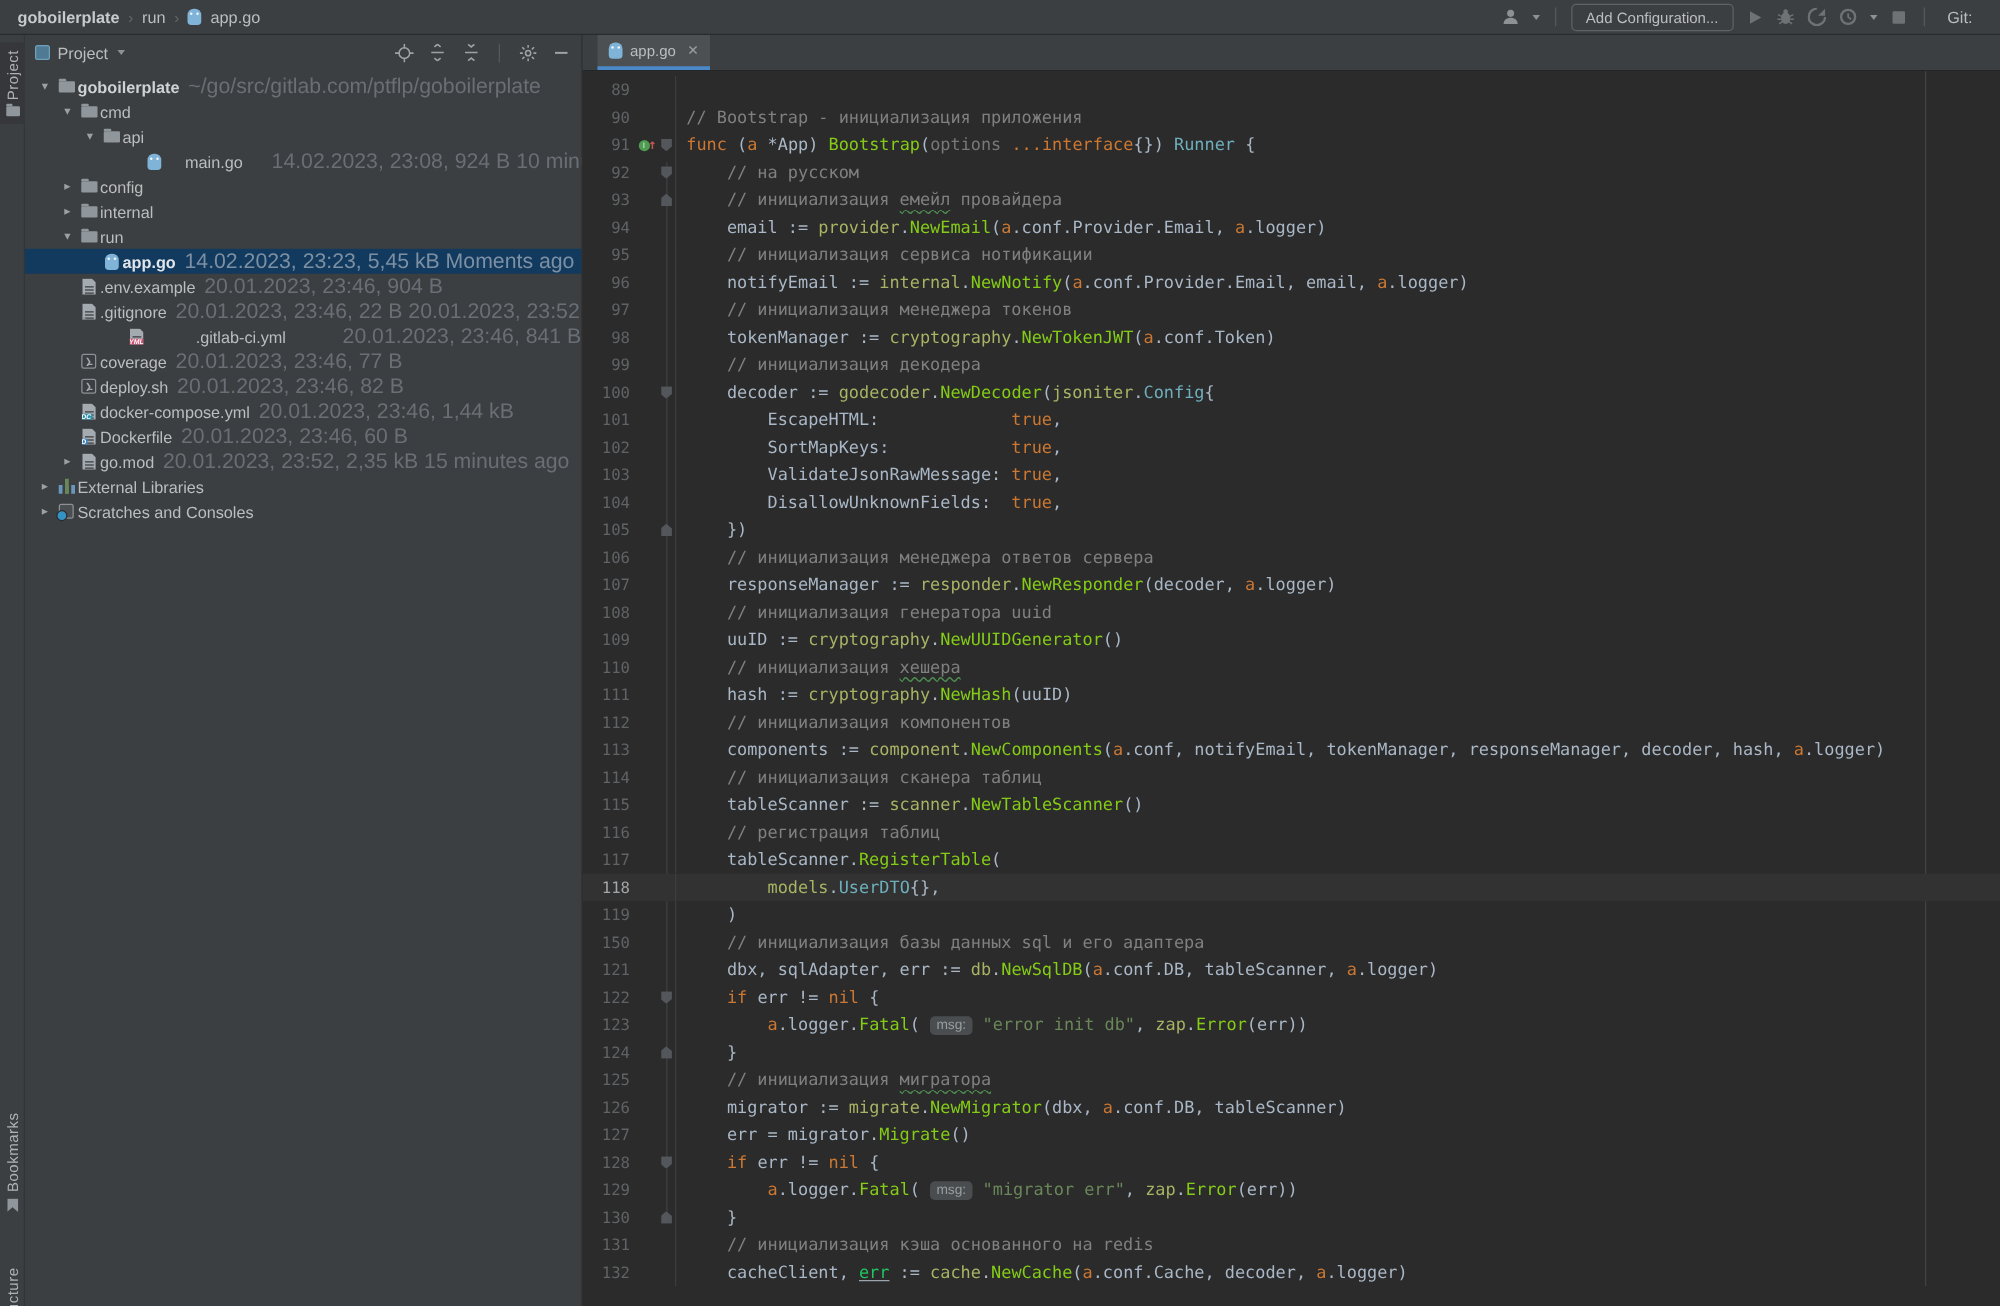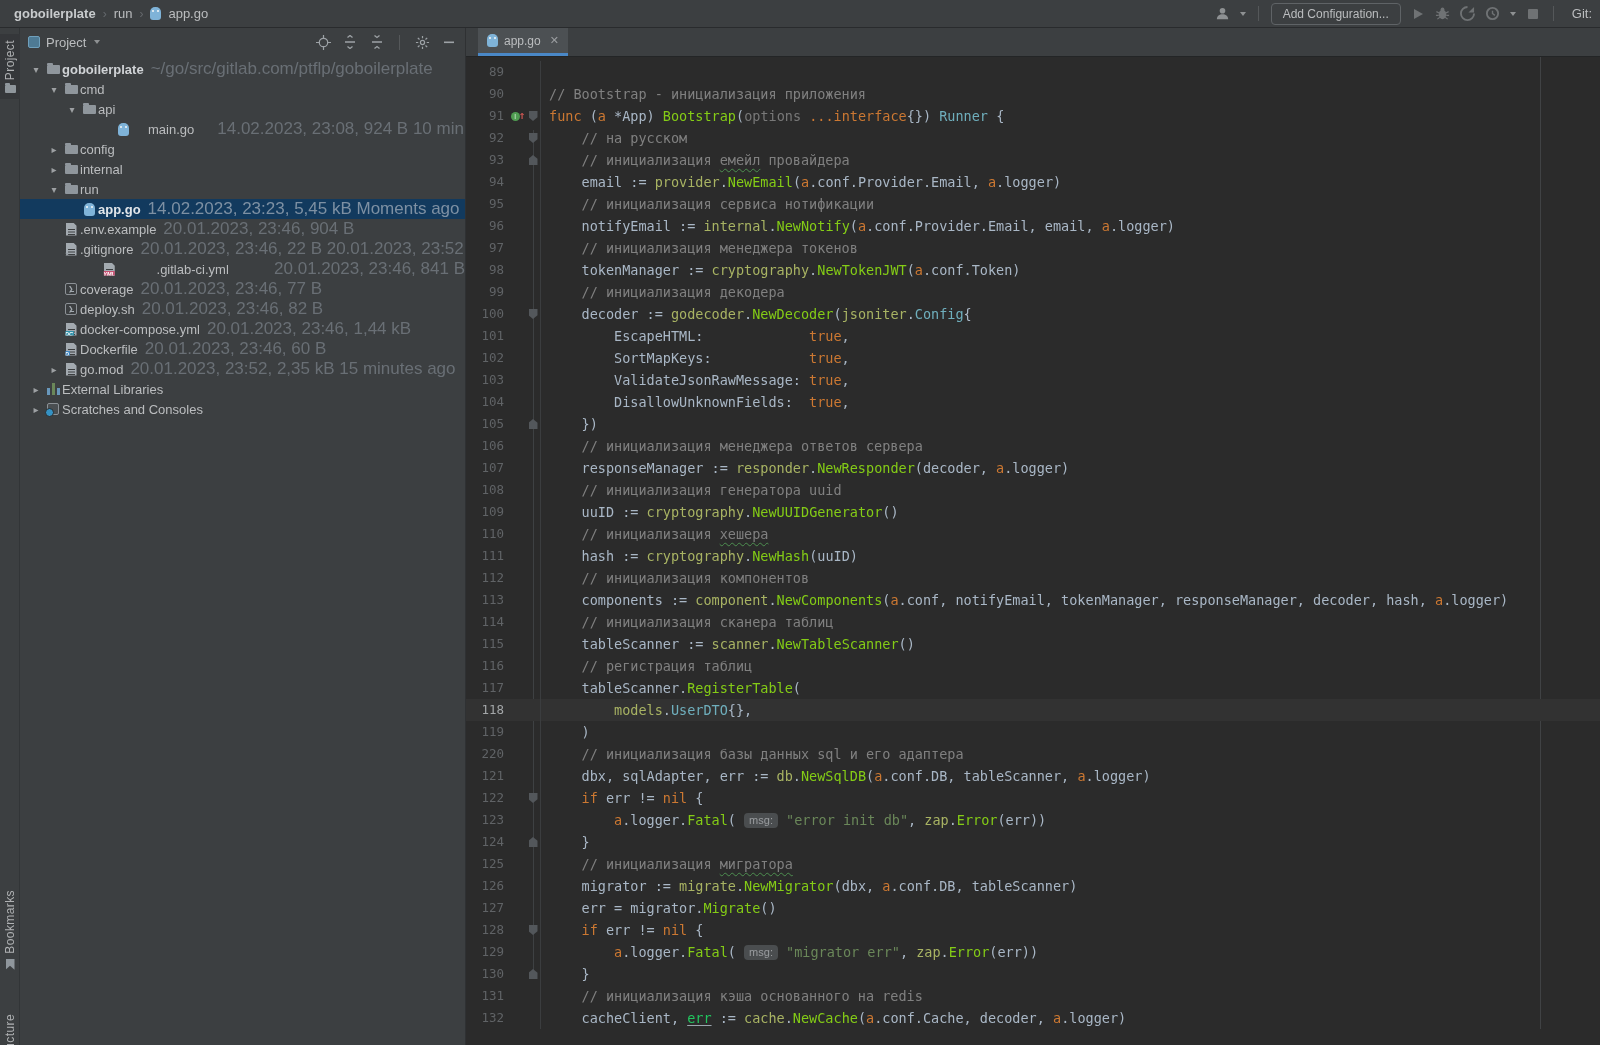--- a/index.html
+++ b/index.html
@@ -7,21 +7,21 @@
     position:relative;width:1600px;height:1045px;overflow:hidden;
     background:#2B2B2B;font-family:"Liberation Sans",sans-serif;
     -webkit-font-smoothing:antialiased;
   }
   
   #topbar{position:absolute;left:0;top:0;width:1600px;height:28px;background:#3C3F41;
     border-bottom:1px solid #292B2D;display:flex;align-items:center;box-sizing:border-box;}
   #breadcrumbs{display:flex;align-items:center;padding-left:14px;font-size:13px;color:#BBBDBF;gap:7px;}
   #breadcrumbs .bc-bold{font-weight:bold;color:#C8CBCD;}
   #breadcrumbs .bc-sep{color:#64686C;font-size:12px;}
-  #topbar-right{margin-left:auto;display:flex;align-items:center;gap:9px;padding-right:8px;}
+  #topbar-right{margin-left:auto;display:flex;align-items:center;gap:9px;padding-right:22px;}
   .caret{width:0;height:0;border-left:3px solid transparent;border-right:3px solid transparent;border-top:4px solid #8E9193;}
   .vsep{width:1px;height:15px;background:#55585A;margin:0 3px;}
   .tb-btn{border:1px solid #5F6366;border-radius:4px;background:transparent;color:#BBBDBF;
     font-size:12px;font-family:"Liberation Sans",sans-serif;padding:3px 11px;line-height:14px;}
   .tb-ic{width:16px;height:16px;display:flex;align-items:center;justify-content:center;}
   #git-label{color:#BBBDBF;font-size:13px;margin-left:6px;white-space:nowrap;}
   
   #stripe{position:absolute;left:0;top:28px;bottom:0;width:20px;background:#3C3F41;border-right:1px solid #323537;box-sizing:border-box;}
   .stripe-btn{position:absolute;left:0;width:20px;display:flex;flex-direction:column;align-items:center;}
   .stripe-btn .vtext{writing-mode:vertical-rl;transform:rotate(180deg);font-size:12px;color:#AFB1B3;letter-spacing:.4px;}
@@ -565,21 +565,21 @@
         <span class="gfold"></span>
         <span class="ct"><span class="tk-v">        </span><span class="tk-p">models</span><span class="tk-v">.</span><span class="tk-t">UserDTO</span><span class="tk-v">{},</span></span>
       </div>
       <div class="cl">
         <span class="ln">119</span>
         <span class="gico"></span>
         <span class="gfold"></span>
         <span class="ct"><span class="tk-v">    )</span></span>
       </div>
       <div class="cl">
-        <span class="ln">220</span>
+        <span class="ln">150</span>
         <span class="gico"></span>
         <span class="gfold"></span>
         <span class="ct"><span class="tk-c">    // инициализация базы данных sql и его адаптера</span></span>
       </div>
       <div class="cl">
         <span class="ln">121</span>
         <span class="gico"></span>
         <span class="gfold"></span>
         <span class="ct"><span class="tk-v">    dbx, sqlAdapter, err := </span><span class="tk-p">db</span><span class="tk-v">.</span><span class="tk-f">NewSqlDB</span><span class="tk-v">(</span><span class="tk-k">a</span><span class="tk-v">.conf.DB, tableScanner, </span><span class="tk-k">a</span><span class="tk-v">.logger)</span></span>
       </div>

